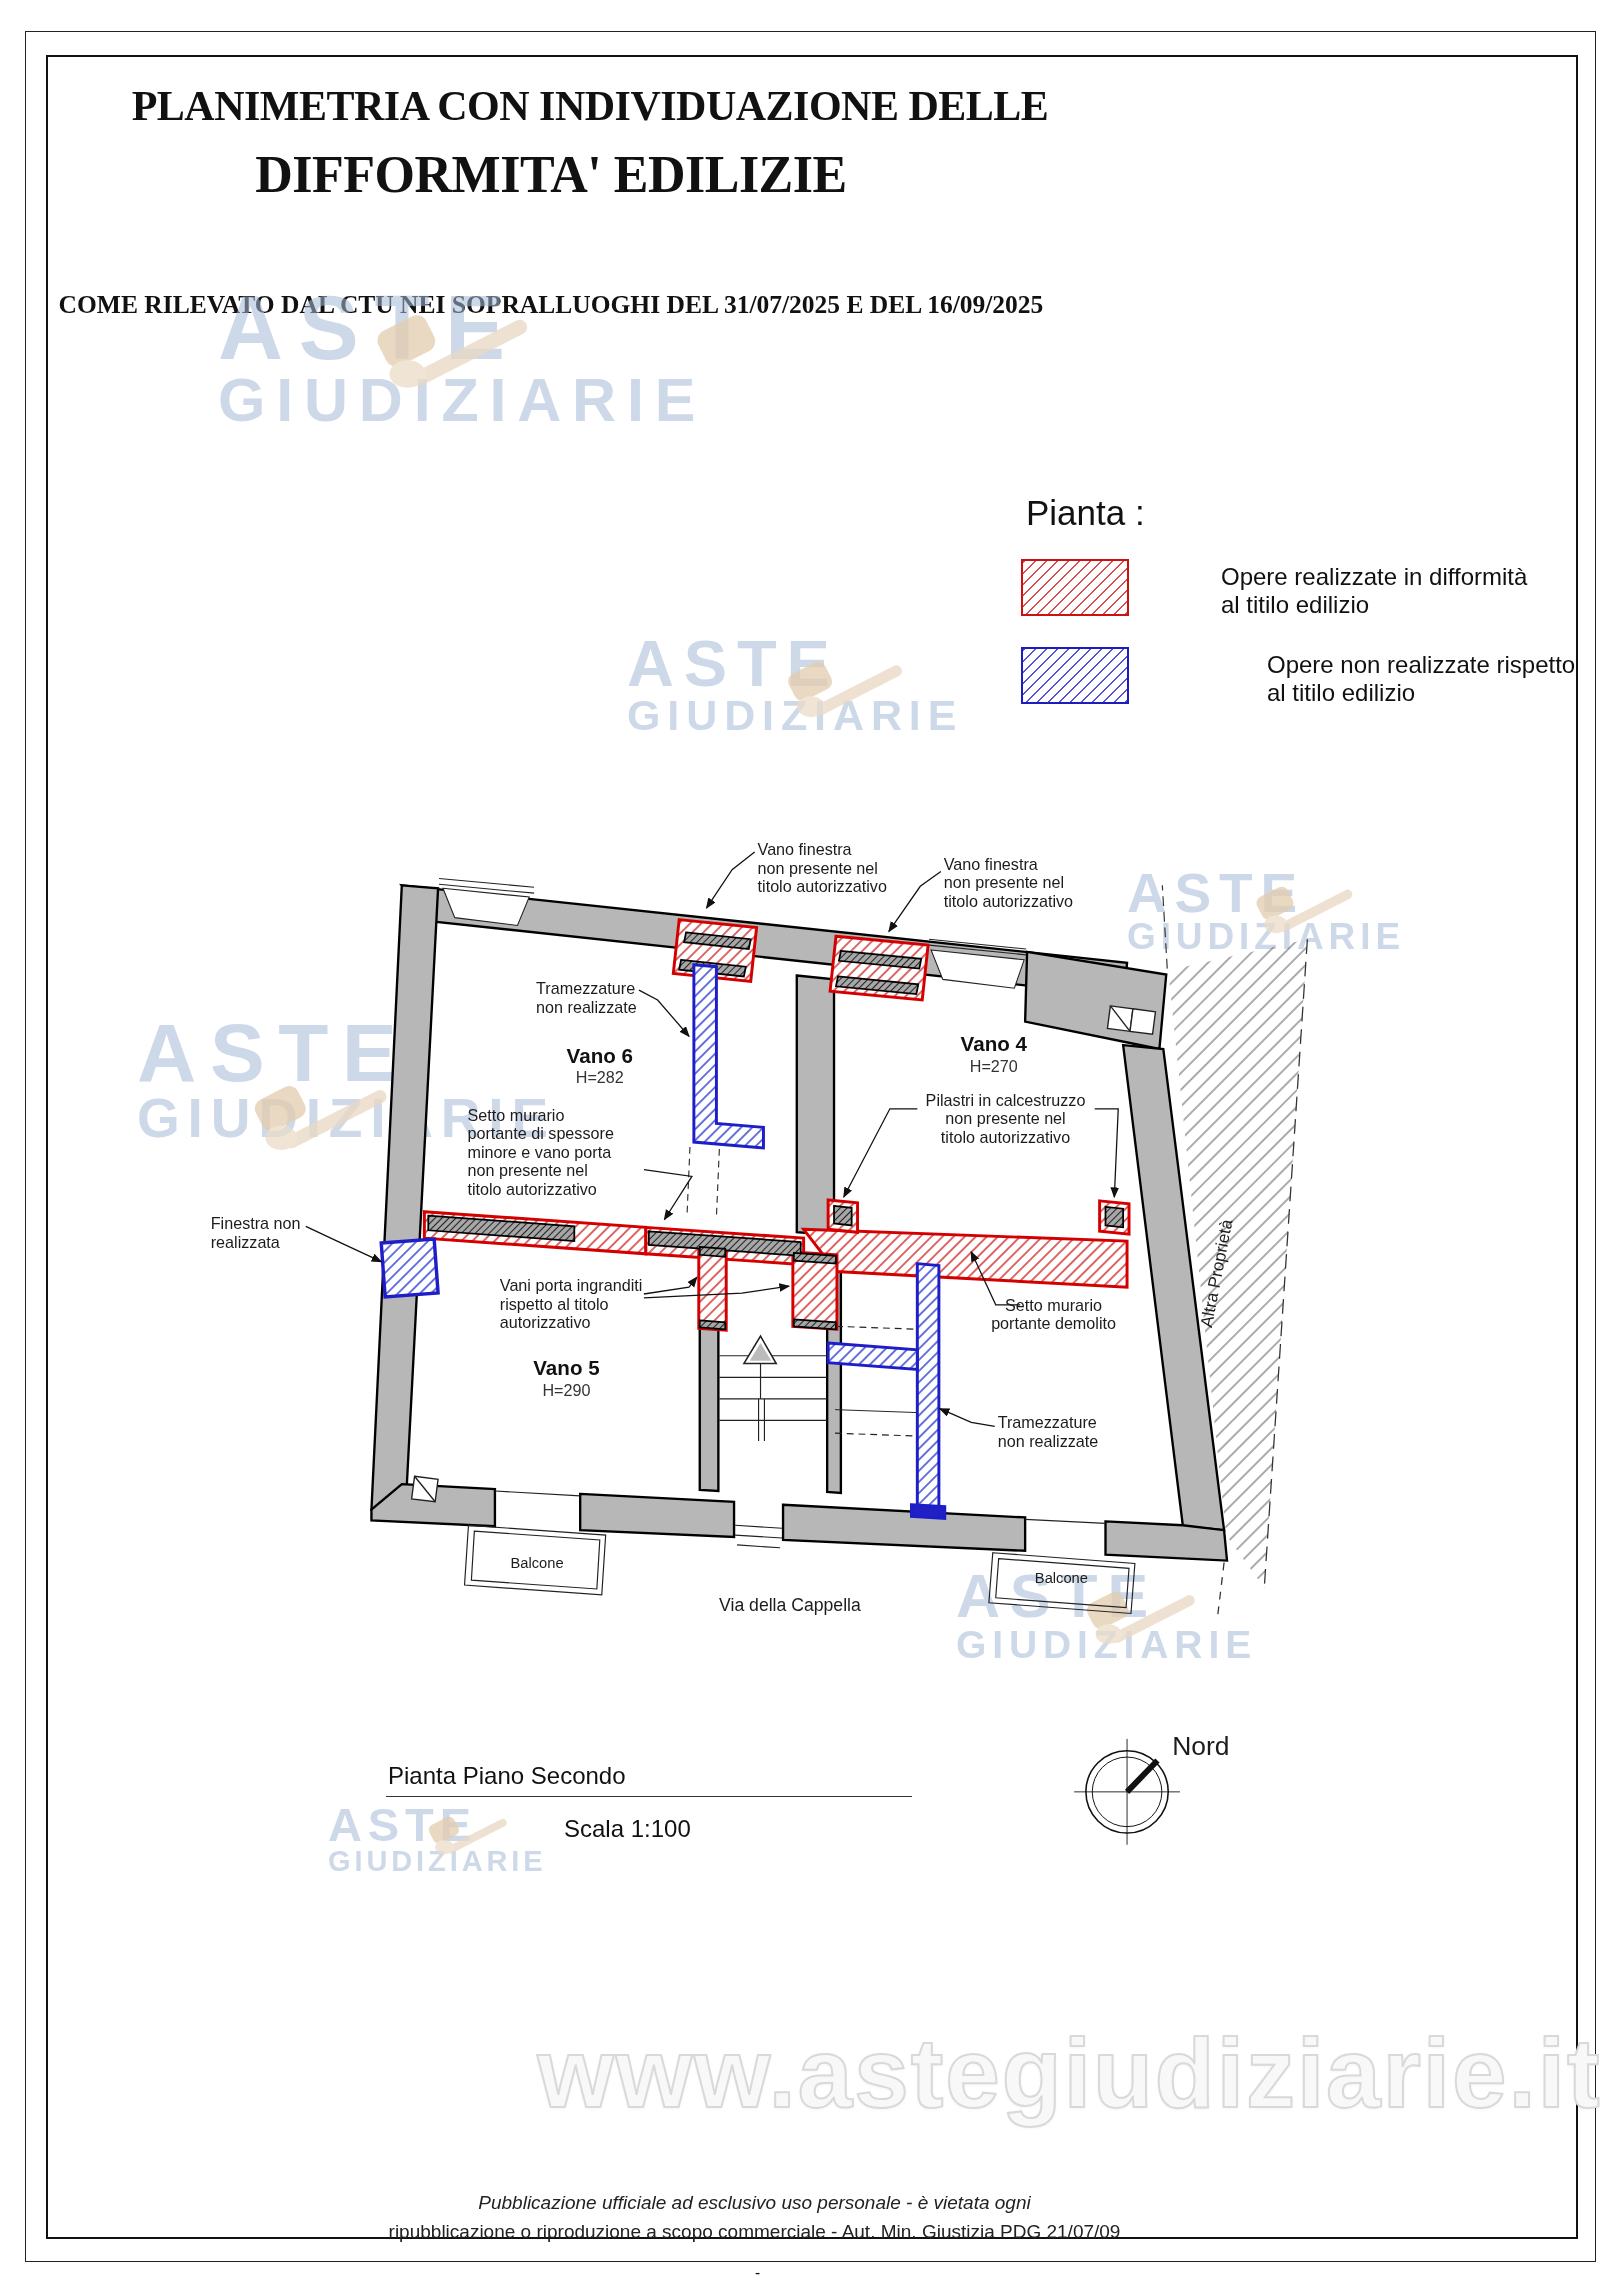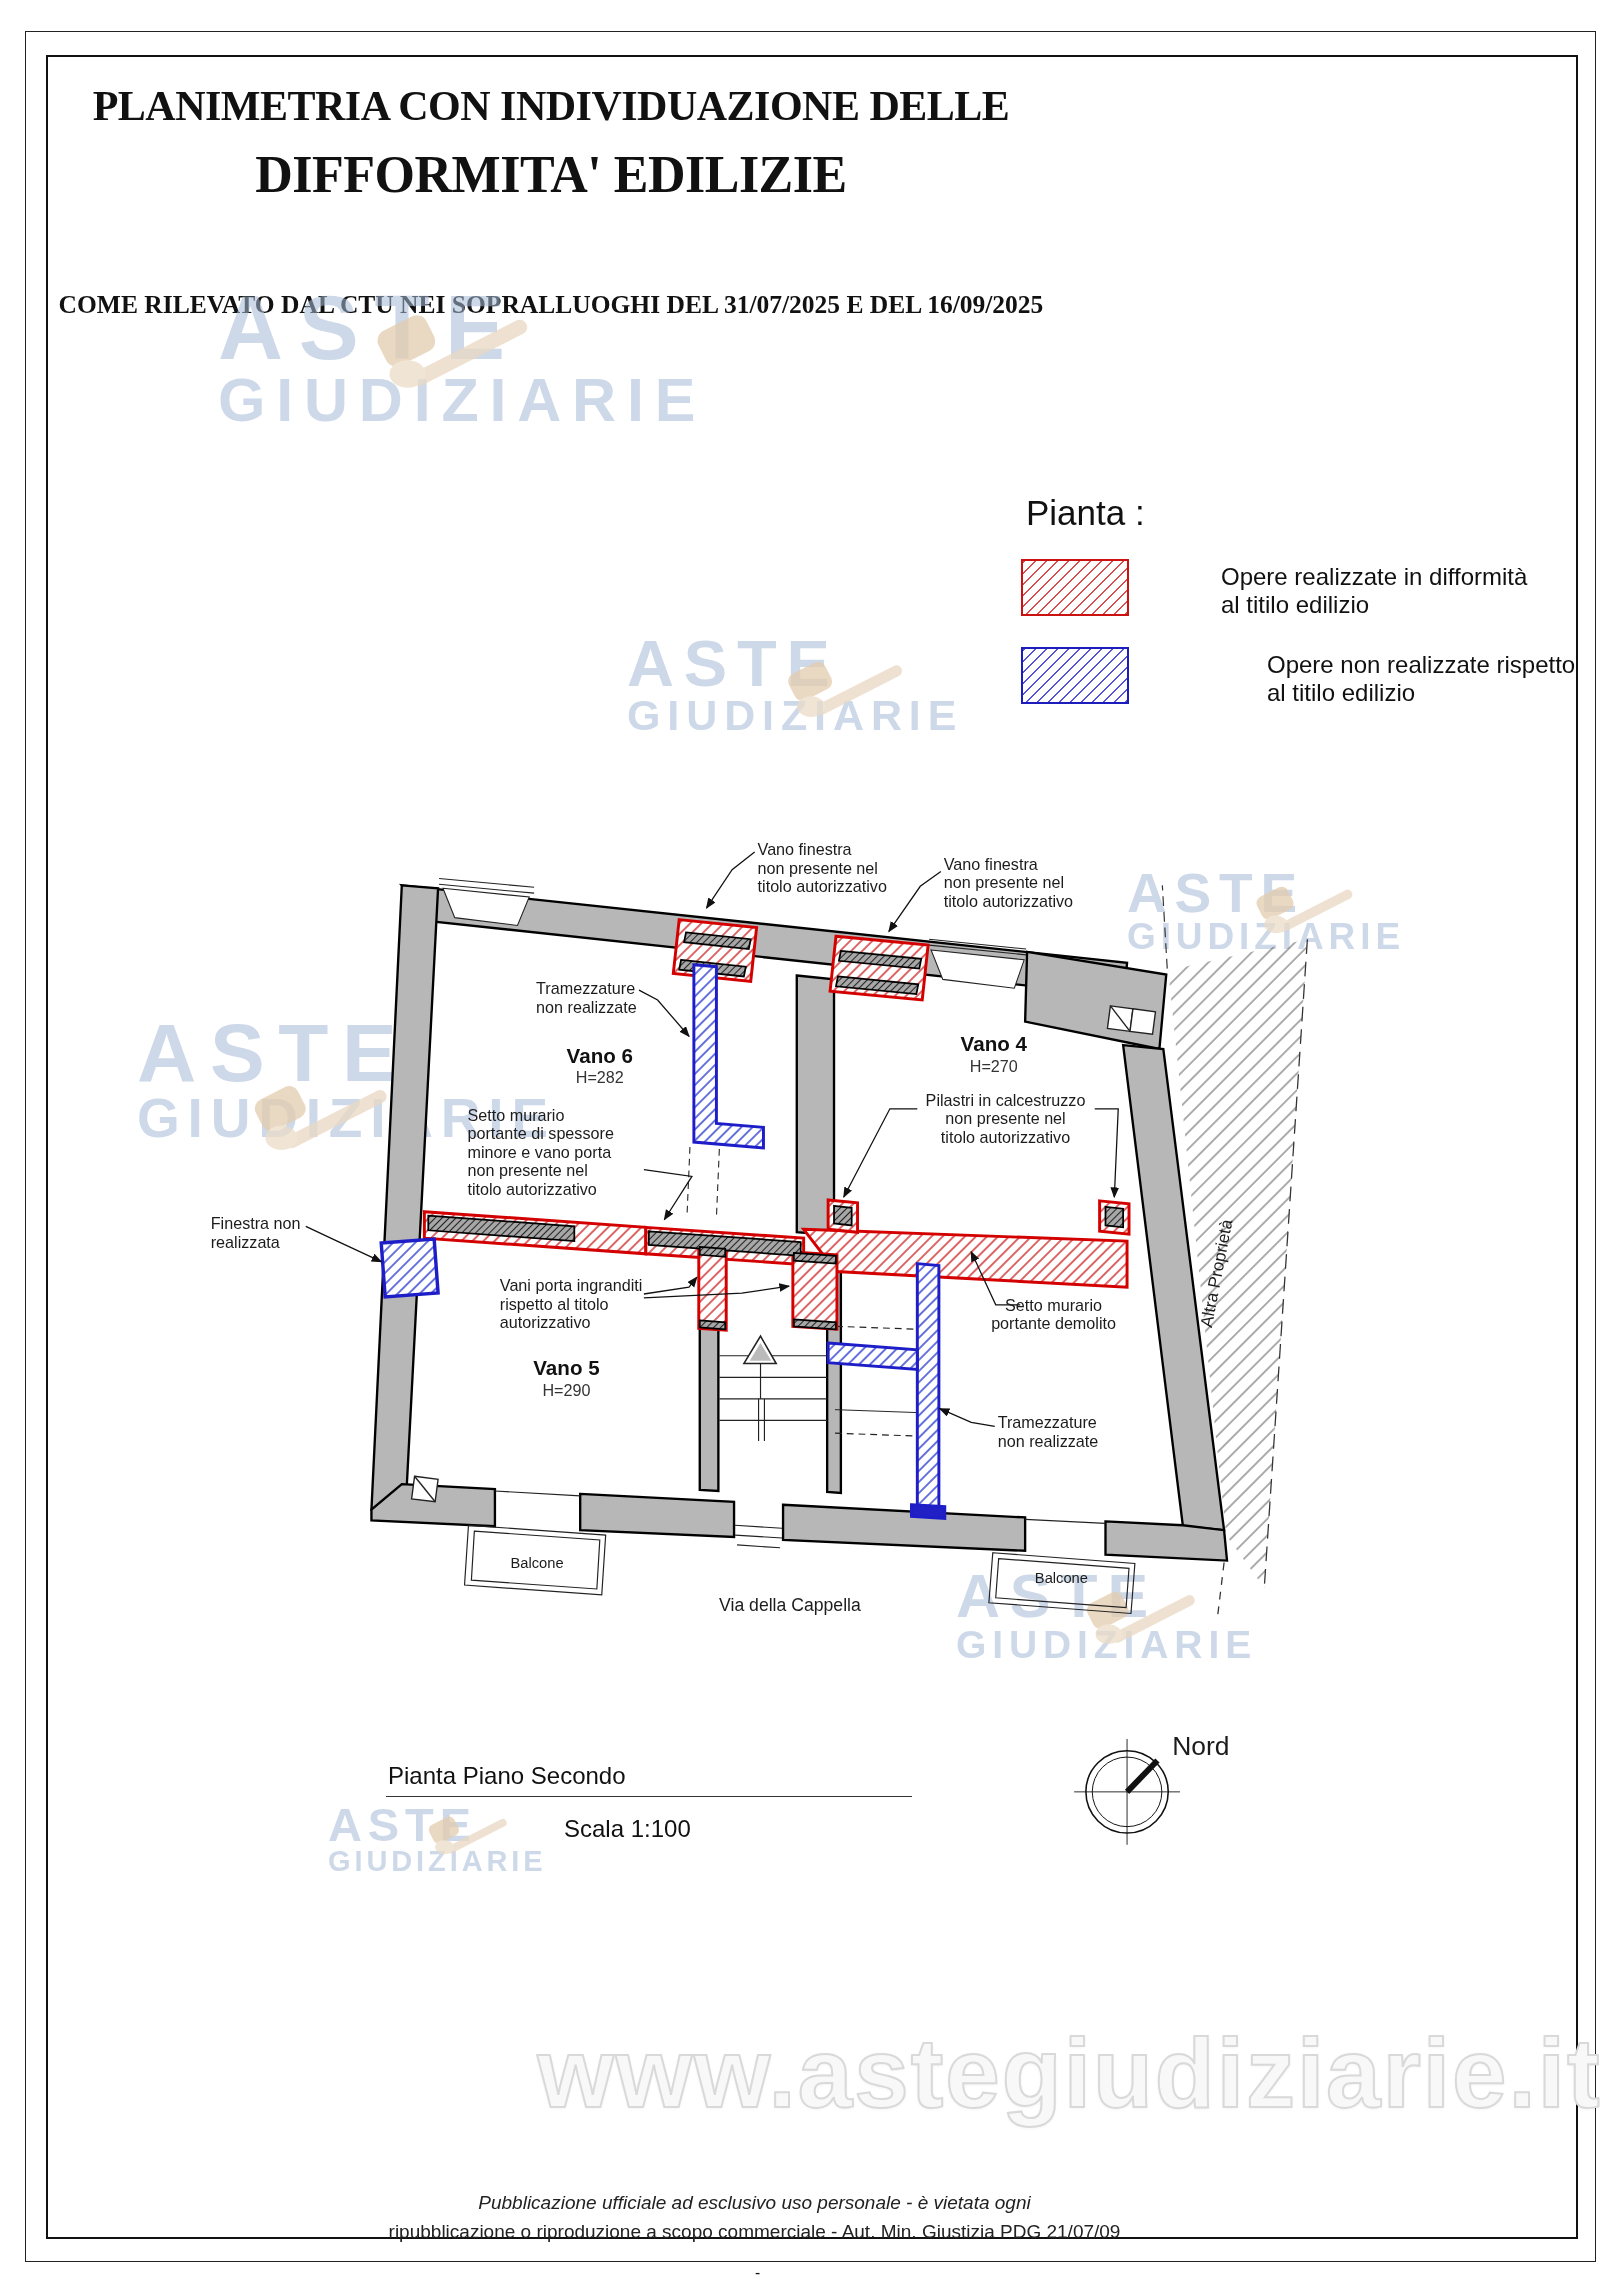--- a/index.html
+++ b/index.html
@@ -4,21 +4,21 @@
 <style>
   html,body{margin:0;padding:0;background:#fff;}
   .page{position:relative;width:1621px;height:2293px;background:#fff;overflow:hidden;
         font-family:"Liberation Sans",sans-serif;color:#111;}
   .frame{position:absolute;pointer-events:none;}
   .frame.outer{left:24.5px;top:31px;width:1569px;height:2229px;border:1.6px solid #222;}
   .frame.inner{left:46px;top:55px;width:1528px;height:2180px;border:2.2px solid #111;}
 
   
   .hdr{position:absolute;left:0;width:1102px;text-align:center;font-family:"Liberation Serif",serif;font-weight:bold;}
-  .title1{top:82px;font-size:42px;letter-spacing:-0.5px;}
+  .title1{top:82px;font-size:42px;letter-spacing:-0.5px;padding-left:39px;}
   .title2{top:145px;font-size:52px;letter-spacing:-0.5px;}
   .subtitle{top:214px;font-size:24.5px;}
   .survey{top:283px;font-size:25.5px;margin-top:7px;}
 
   
   .wm{position:absolute;z-index:1;color:#a6bad6;opacity:.55;font-weight:bold;line-height:.95;}
   .wm .l1,.wm .l2{display:block;}
   .gavel{position:absolute;z-index:1;opacity:.75;}
   .gavel .handle{position:absolute;left:27.4px;top:45px;width:102px;height:11.8px;background:#e9d8c2;border-radius:5.9px;transform:rotate(-27deg);}
   .gavel .head{position:absolute;left:5.9px;top:25.5px;width:43px;height:31px;background:#e4cdae;border-radius:8.8px;transform:rotate(-27deg);}

